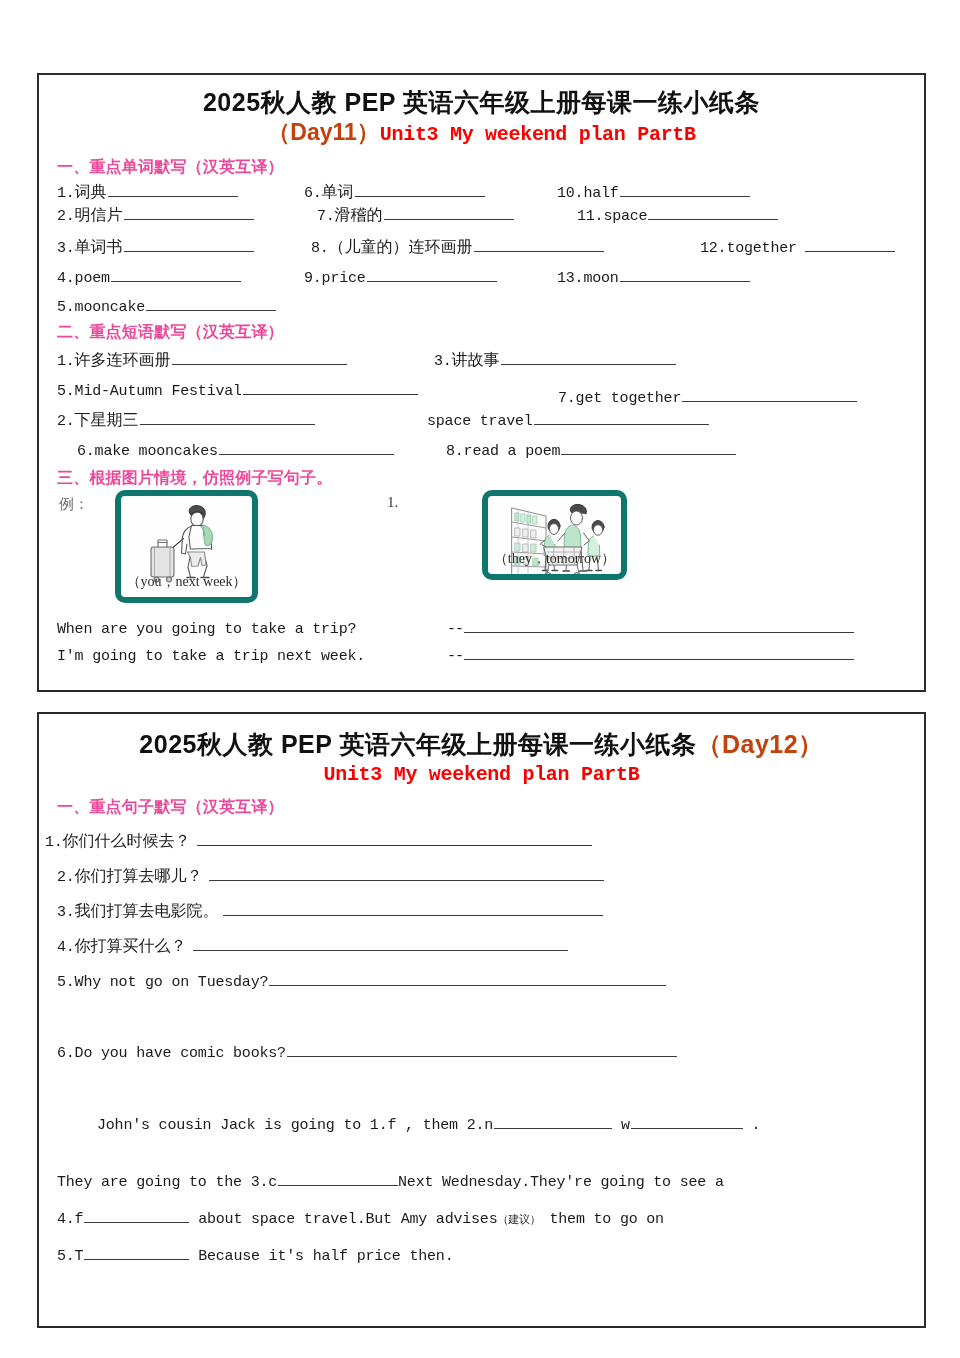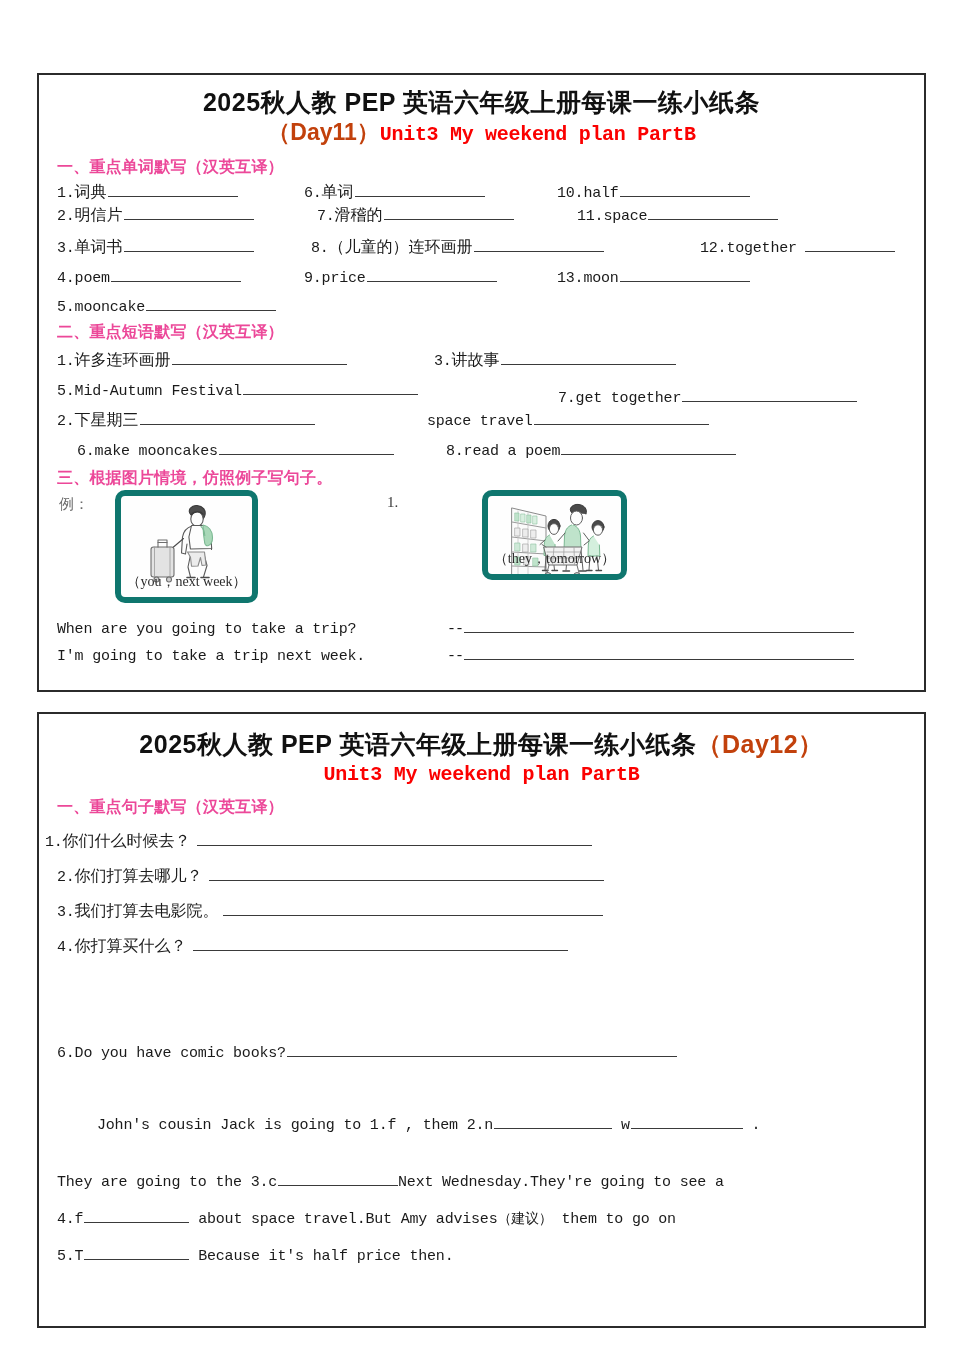--- a/index.html
+++ b/index.html
@@ -140,21 +140,21 @@
   .cloze-line {
     position: absolute;
     white-space: nowrap;
     font-family: "Liberation Mono", "DejaVu Sans Mono", monospace;
     font-size: 15px;
     letter-spacing: -0.2px;
     line-height: 20px;
   }
   .cloze-line .cnsm {
     font-family: "Liberation Sans", "DejaVu Sans", sans-serif;
-    font-size: 14px;
+    font-size: 11px;
   }
 </style>
 </head>
 <body>
 
 <div class="page">
 
   <div class="sheet" id="sheet-1">
 
     <div class="title-block" style="position:absolute;left:0;top:13px;width:100%;">
@@ -373,20 +373,23 @@
     </div>
     <div class="row" style="left:18px;top:152px;">
       <span class="en">2.</span><span class="cn">你们打算去哪儿？</span><span class="blank" style="width:395px;margin-left:6px;"></span>
     </div>
     <div class="row" style="left:18px;top:187px;">
       <span class="en">3.</span><span class="cn">我们打算去电影院。</span><span class="blank" style="width:380px;margin-left:4px;"></span>
     </div>
     <div class="row" style="left:18px;top:222px;">
       <span class="en">4.</span><span class="cn">你打算买什么？</span><span class="blank" style="width:375px;margin-left:6px;"></span>
     </div>
+    <div class="row" style="left:18px;top:257px;">
+      <span class="en">5.</span><span class="en">Why not go on Tuesday?</span><span class="blank" style="width:397px;"></span>
+    </div>
     <div class="row" style="left:18px;top:292px;margin-top:36px;">
       <span class="en">6.</span><span class="en">Do you have comic books?</span><span class="blank" style="width:390px;"></span>
     </div>
 
 
     <div class="cloze-line" style="left:58px;top:400px;">
       <span>John's cousin Jack is going to 1.f , them 2.n</span><span class="blank" style="width:118px;"></span><span> w</span><span class="blank" style="width:112px;"></span><span>   .</span>
     </div>
 
     <div class="cloze-line" style="left:18px;top:457px;">

